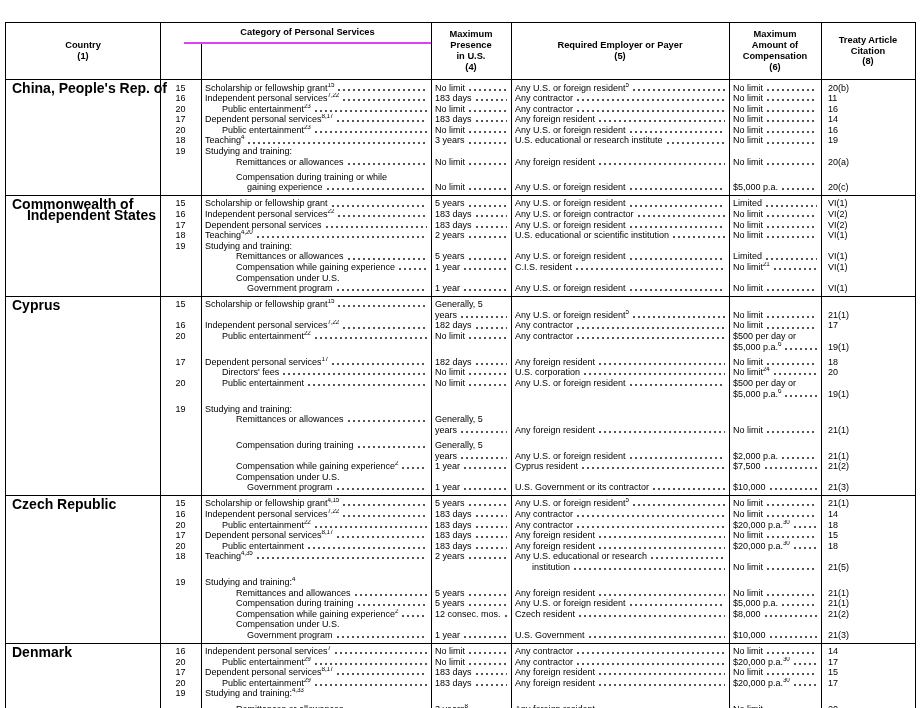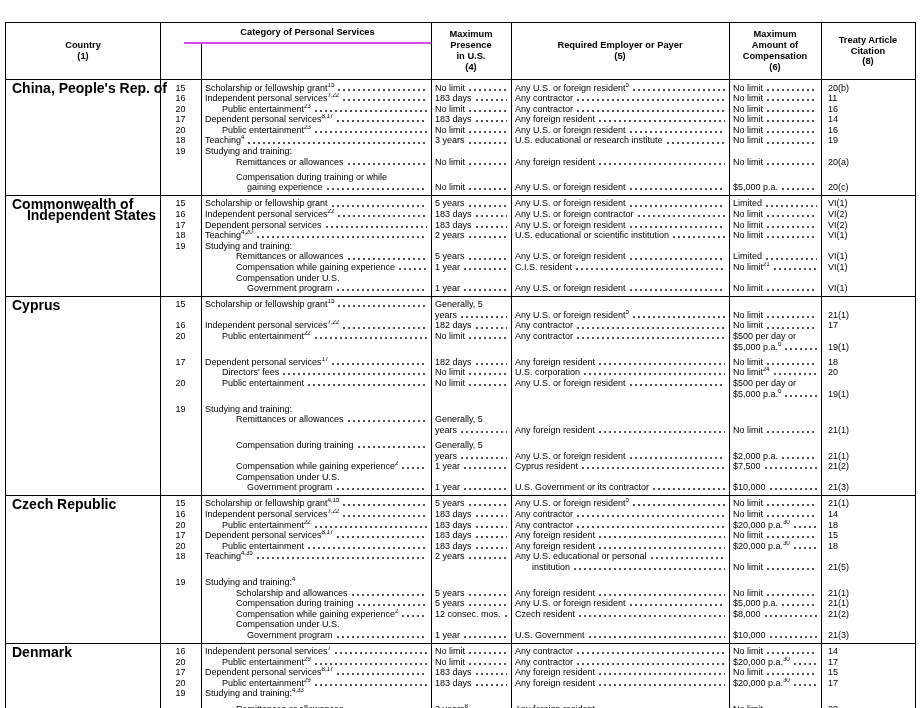--- a/index.html
+++ b/index.html
@@ -965,21 +965,21 @@
               </div>
               <div class="cell c-p">
                 <span class="txt">Teaching<sup>4,35</sup></span>
                 <span class="leader"></span>
               </div>
               <div class="cell c-mp">
                 <span class="txt">2 years</span>
                 <span class="leader"></span>
               </div>
               <div class="cell c-ep">
-                <span class="txt">Any U.S. educational or personal</span>
+                <span class="txt">Any U.S. educational or research</span>
                 <span class="leader"></span>
               </div>
               <div class="cell c-mc"></div>
               <div class="cell c-tc"></div>
             </div>
             <div class="line">
               <div class="cell c-code"></div>
               <div class="cell c-p"></div>
               <div class="cell c-mp"></div>
               <div class="cell c-ep">
@@ -1010,21 +1010,21 @@
                 <span class="txt">Studying and training:<sup>4</sup></span>
               </div>
               <div class="cell c-mp"></div>
               <div class="cell c-ep"></div>
               <div class="cell c-mc"></div>
               <div class="cell c-tc"></div>
             </div>
             <div class="line">
               <div class="cell c-code"></div>
               <div class="cell c-p">
-                <span class="txt" style="padding-left: 31px;">Scholarship and allowances</span>
+                <span class="txt" style="padding-left: 31px;">Remittances and allowances</span>
                 <span class="leader"></span>
               </div>
               <div class="cell c-mp">
                 <span class="txt">5 years</span>
                 <span class="leader"></span>
               </div>
               <div class="cell c-ep">
                 <span class="txt">Any foreign resident</span>
                 <span class="leader"></span>
               </div>

